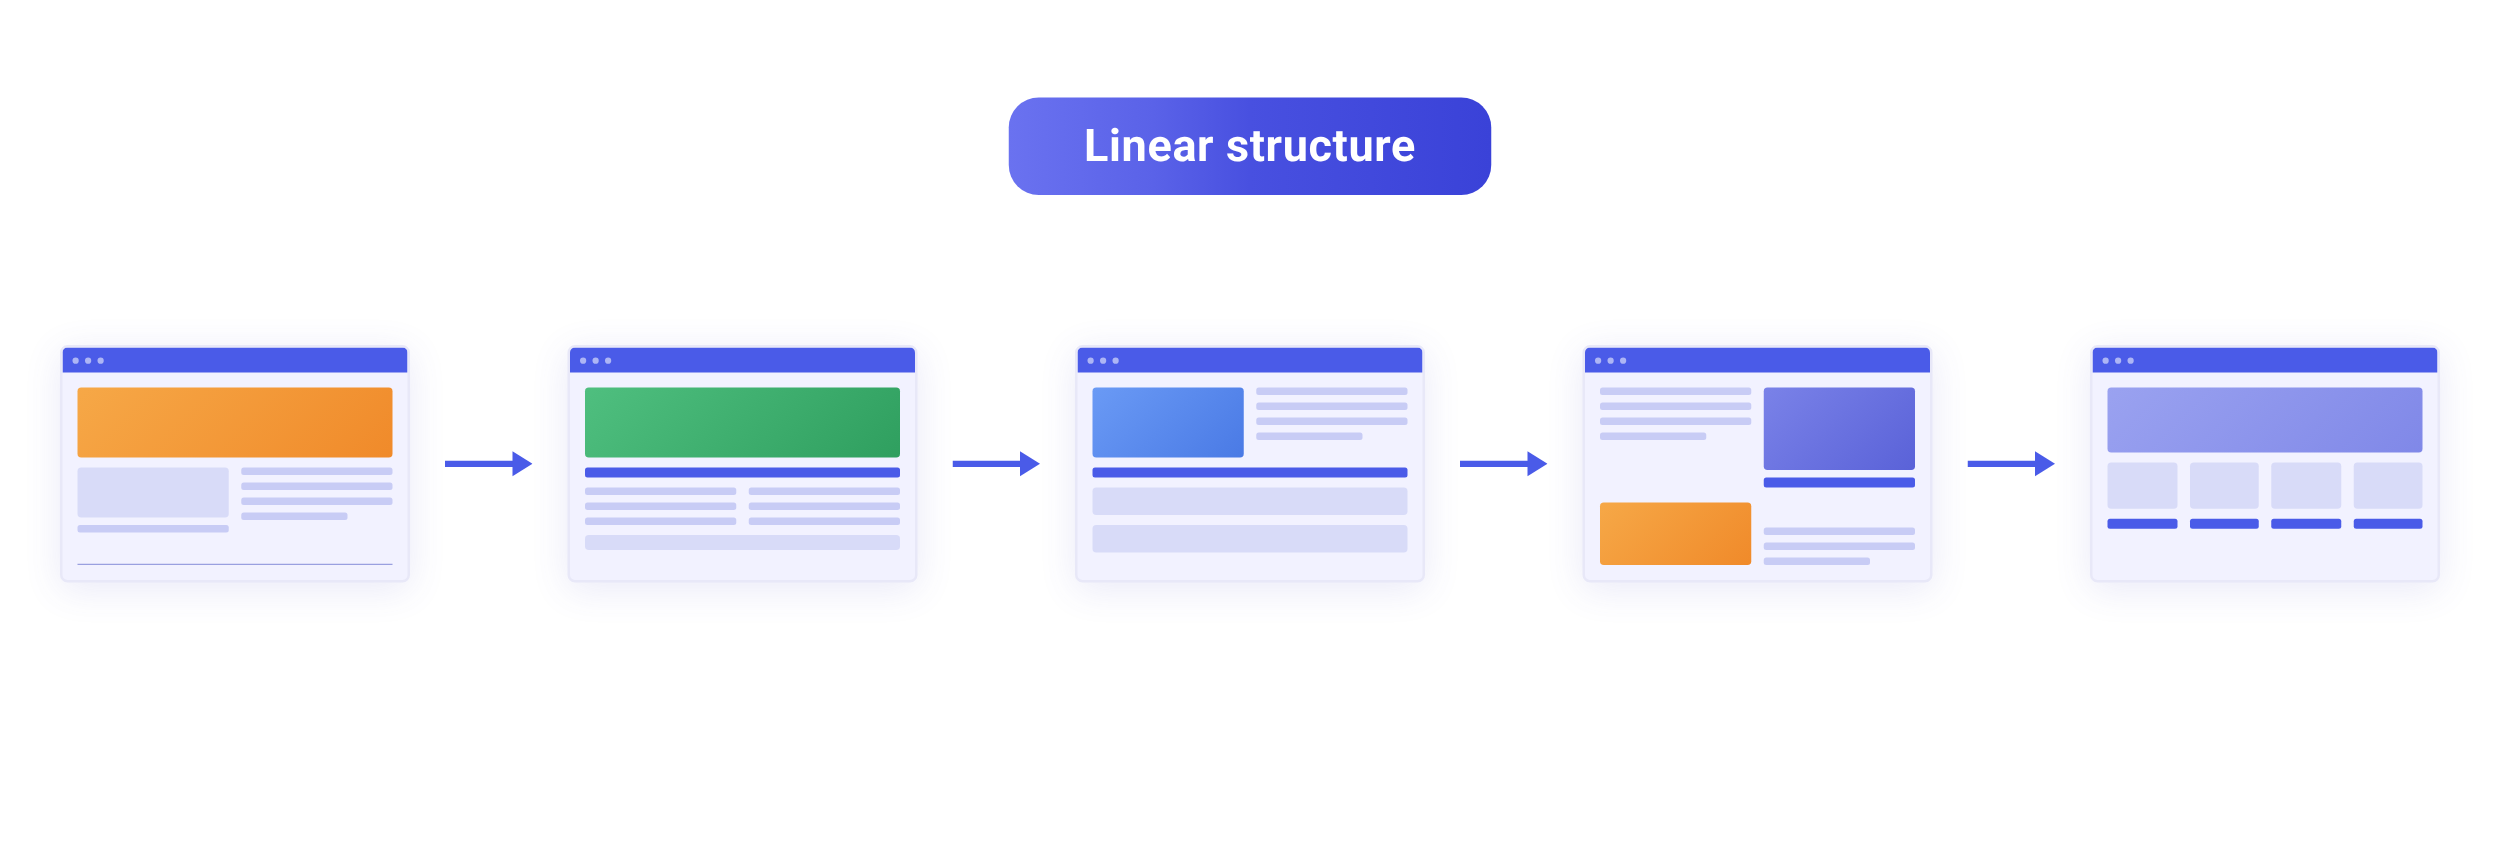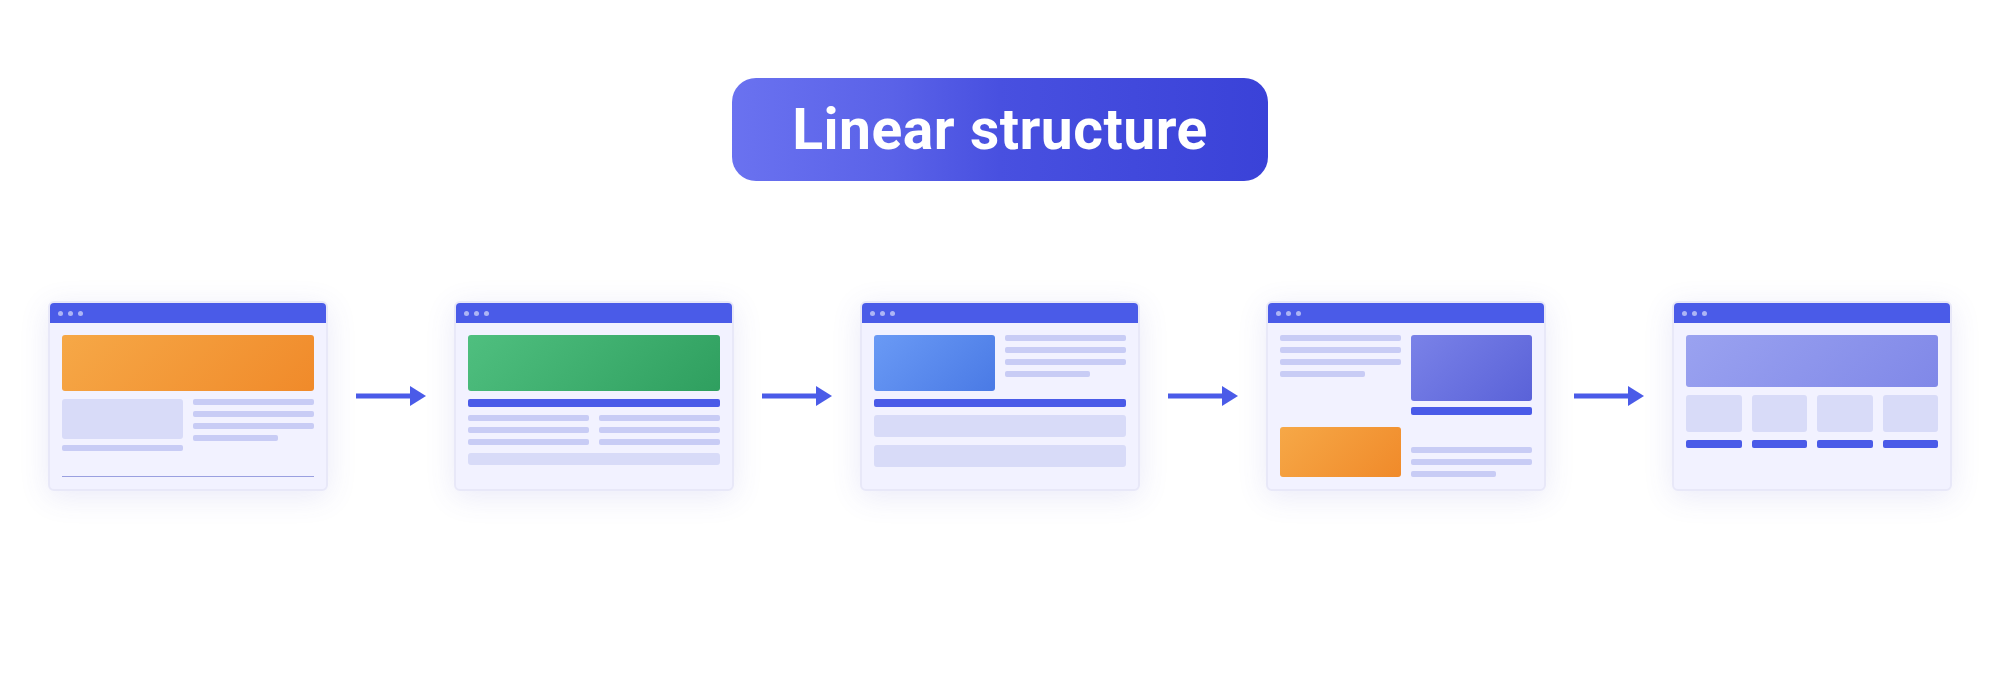--- a/index.html
+++ b/index.html
@@ -11,21 +11,21 @@
     display: flex;
     flex-direction: column;
     align-items: center;
     padding-top: 78px;
   }
 
   .title-badge {
     display: inline-block;
     padding: 18px 60px;
     border-radius: 24px;
-    font-size: 57px;
+    font-size: 36px;
     font-weight: 700;
     color: #ffffff;
     background: linear-gradient(90deg, #6a72f0 0%, #5a62e8 30%, #4850e0 50%, #3a42d8 100%);
     letter-spacing: 0.5px;
   }
 
   .flow-row {
     display: flex;
     align-items: center;
     justify-content: center;

